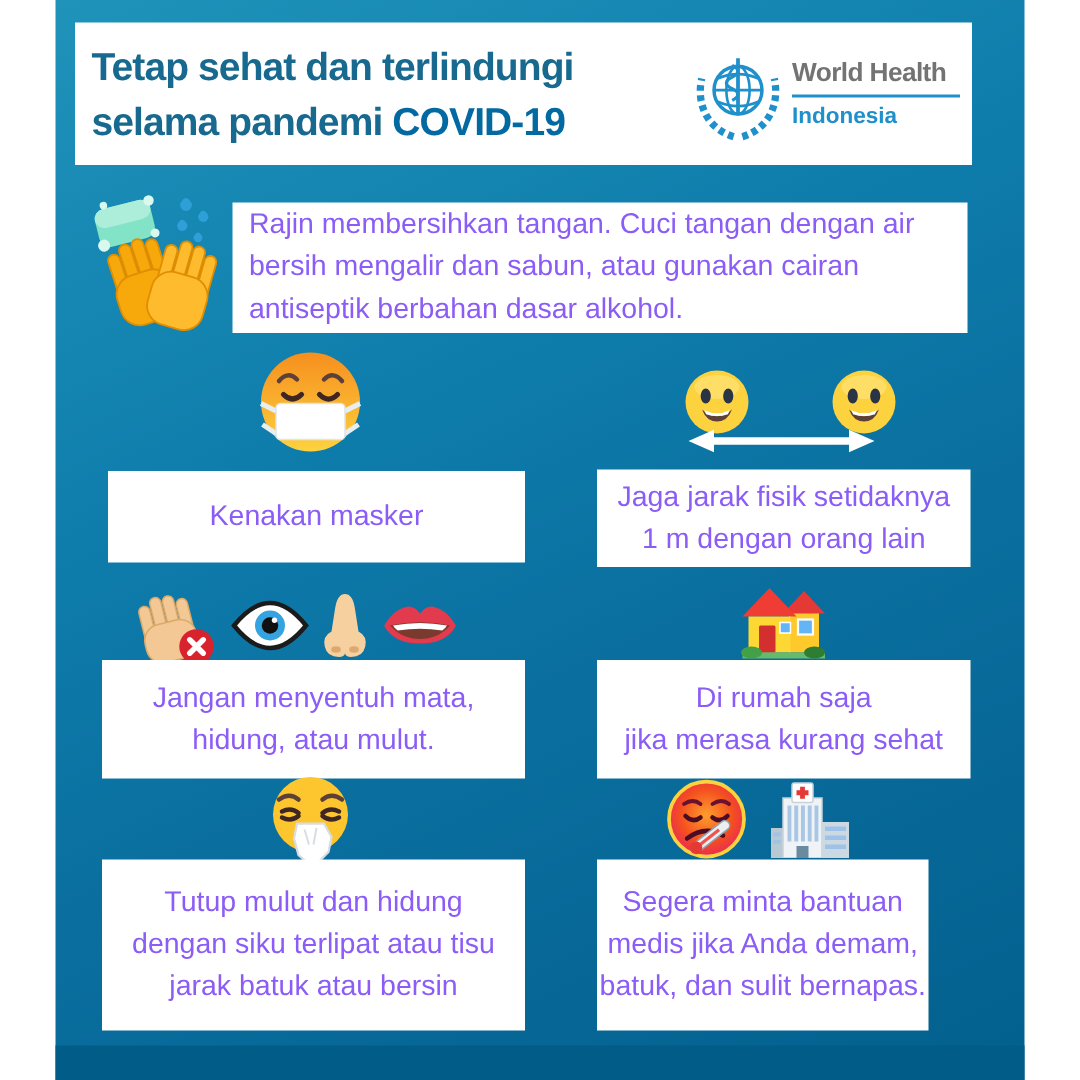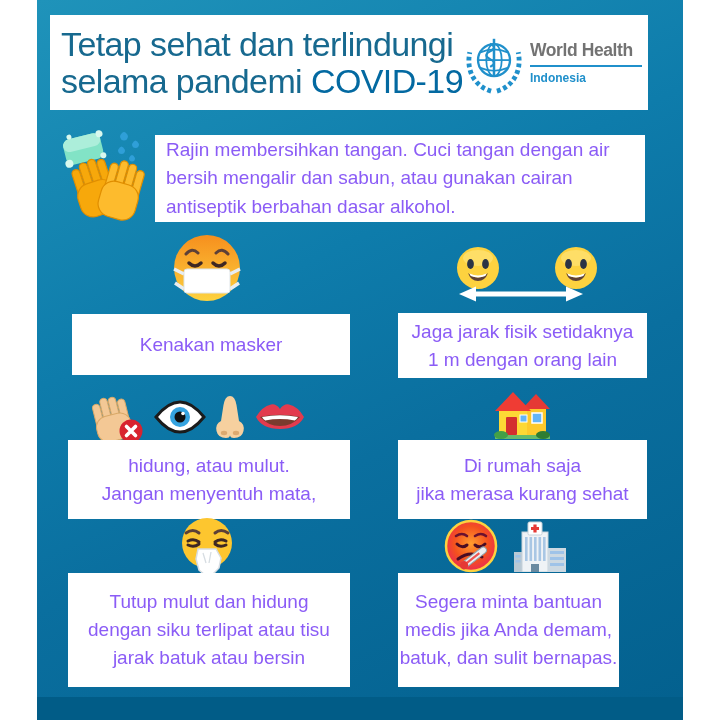--- a/index.html
+++ b/index.html
@@ -4,28 +4,28 @@
 <style>
   html,body{margin:0;padding:0;width:720px;height:720px;background:#ffffff;overflow:hidden;
             font-family:"Liberation Sans", sans-serif;}
   .canvas{position:relative;width:720px;height:720px;background:#ffffff;}
   .panel{position:absolute;left:37px;top:0;width:646px;height:720px;
          background:linear-gradient(155deg,#1f93ba 0%,#0e7cab 38%,#0a6f9f 60%,#03608e 100%);}
   .footer-band{position:absolute;left:0;bottom:0;width:646px;height:23px;background:#015c87;}
 
   .header-card{position:absolute;left:13px;top:15px;width:598px;height:95px;background:#ffffff;
                display:flex;align-items:center;}
-  .title{margin-left:11px;font-size:34px;font-weight:normal;color:#17698f;
+  .title{margin-left:11px;font-size:26px;font-weight:bold;color:#17698f;
          line-height:37px;letter-spacing:-0.6px;white-space:nowrap;}
   .title .orange{color:#0369a1;}
   .who-logo{margin-left:auto;margin-right:8px;display:flex;align-items:center;gap:5px;}
   .who-text{display:flex;flex-direction:column;}
   .who-name{font-size:17.5px;font-weight:bold;color:#737373;line-height:19px;letter-spacing:-0.4px;}
   .who-divider{height:2px;background:#2090cb;margin:5px 0 4px 0;width:112px;}
-  .who-region{font-size:12px;font-weight:bold;color:#2090cb;}
+  .who-region{font-size:15px;font-weight:bold;color:#2090cb;}
 
   .card{position:absolute;background:#ffffff;color:#8b5cf6;font-size:19px;line-height:28px;}
   .card.centered{display:flex;flex-direction:column;justify-content:center;text-align:center;}
   .card.left{display:flex;flex-direction:column;justify-content:center;text-align:left;
              padding-left:11px;padding-right:8px;box-sizing:border-box;}
 
   .abs{position:absolute;}
   .icon-row{position:absolute;display:flex;align-items:center;gap:9px;}
   svg{display:block;}
 </style>
@@ -166,22 +166,22 @@
         <ellipse cx="9" cy="40" rx="3.2" ry="2.2" fill="#dca96f"></ellipse>
         <ellipse cx="21" cy="40" rx="3.2" ry="2.2" fill="#dca96f"></ellipse>
       </svg>
       <svg width="52" height="30" viewBox="0 0 52 30">
         <path d="M26 7 q4 -5.5 9 -4.5 q9 2 15 12.5 q-6 12 -24 12 q-18 0 -24 -12 q6 -10.5 15 -12.5 q5 -1 9 4.5Z" fill="#e23b4e"></path>
         <path d="M6 15 q20 -4.5 40 0 q-8 9 -20 9 t-20 -9Z" fill="#7a3b2e"></path>
         <path d="M8 15 q18 -3.5 36 0 q-1.2 2.2 -3.2 3.4 q-14.8 -2.6 -29.6 0 q-2 -1.2 -3.2 -3.4Z" fill="#ffffff"></path>
       </svg>
     </div>
     <div class="card centered" style="left:31px;top:440px;width:282px;height:79px">
+      <div>Jangan menyentuh mata,</div>
       <div>hidung, atau mulut.</div>
-      <div>Jangan menyentuh mata,</div>
     </div>
 
     <svg class="abs" style="left:457px;top:387px" width="56" height="54" viewBox="0 0 56 54">
       <rect x="32" y="20" width="20" height="28" fill="#fdc92b"></rect>
       <path d="M28 22 L42 7 L56 22 Z" fill="#e53935"></path>
       <rect x="38" y="26" width="10" height="10" fill="#64b5f6" stroke="#ffffff" stroke-width="1.5"></rect>
       <path d="M1 24 L19 5 L37 24 Z" fill="#ef3c34"></path>
       <rect x="5" y="24" width="28" height="24" fill="#fdd835"></rect>
       <rect x="12" y="30" width="11" height="18" rx="1" fill="#d32f2f"></rect>
       <rect x="26" y="28" width="7" height="7" fill="#64b5f6" stroke="#ffffff" stroke-width="1"></rect>

